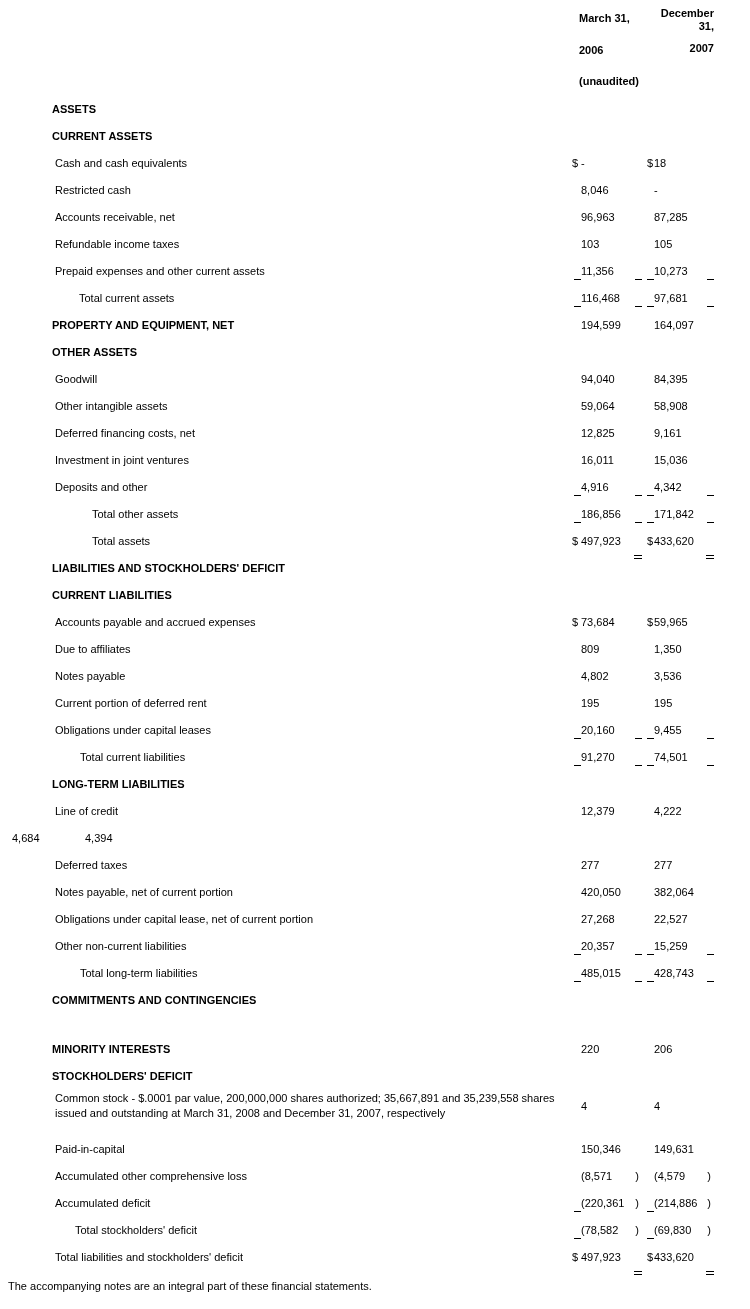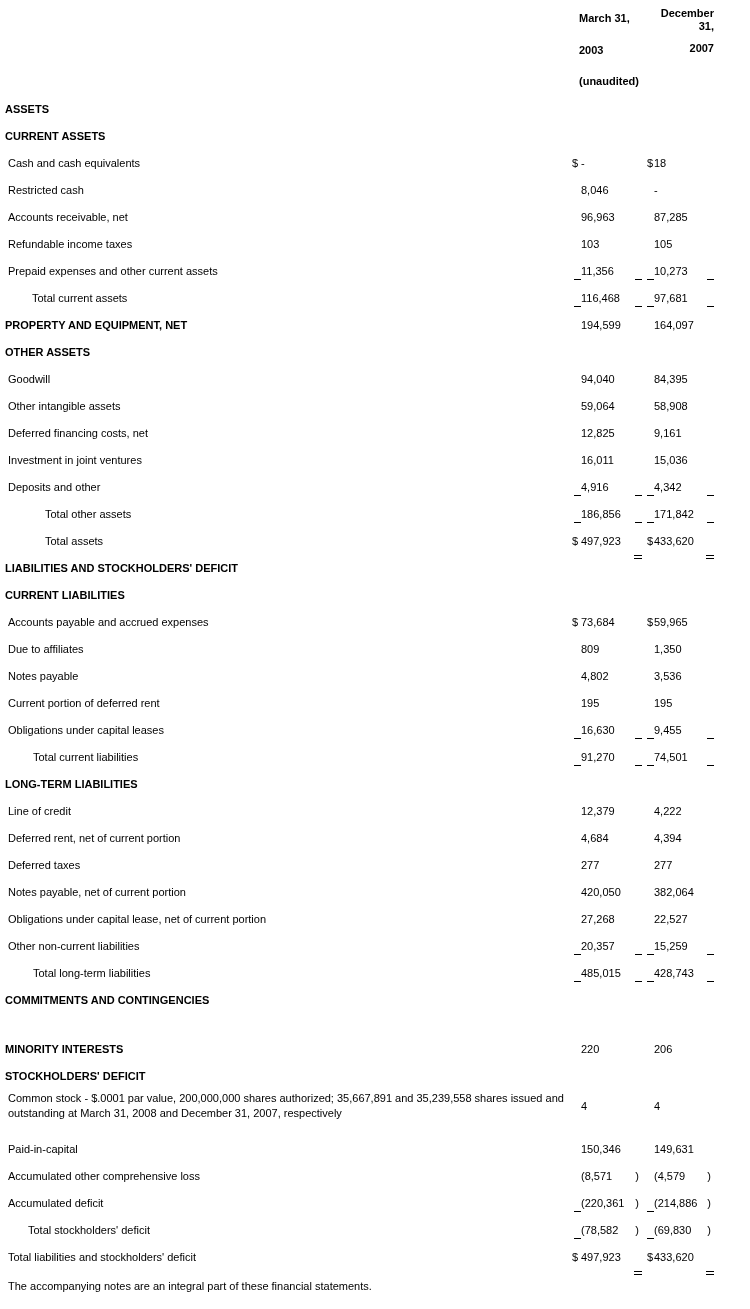--- a/index.html
+++ b/index.html
@@ -19,21 +19,21 @@
   .hcol{position:relative;box-sizing:border-box;font-weight:bold;line-height:13px;}
   .hcol1{width:76px;padding-left:10px;}
   .hcol2{width:69px;padding-left:5px;text-align:right;}
   .hcol1 .h-date{margin-top:12px;}
   .hcol1 .h-year{margin-top:19px;}
   .hcol1 .h-note{margin-top:18px;}
   .hcol2 .h-date{margin-top:7px;}
   .hcol2 .h-year{margin-top:9px;margin-left:20px;}
   
   .frow{display:flex;align-items:flex-end;height:27px;}
-  .frow .lbl{flex:1;padding-left:8px;line-height:13px;}
+  .frow .lbl{flex:1;padding-left:8px;line-height:13px;margin-left:47px;}
   .sec .lbl,.secv .lbl{font-weight:bold;padding-left:5px;}
   .two{height:46px;align-items:center;}
   .two .lbl{line-height:15px;padding-right:4px;}
   .c{position:relative;box-sizing:border-box;display:flex;line-height:13px;}
   .c1{width:76px;padding-left:3px;}
   .c2{width:69px;padding-left:2px;}
   .dollar{display:inline-block;width:9px;}
   .c2 .dollar{width:7px;}
   .paren{position:absolute;bottom:0;}
   .c1 .paren{right:6px;}
@@ -56,21 +56,21 @@
 </style>
 </head>
 <body>
 
 <div class="page">
 
   <div class="thead">
     <div class="hspacer"></div>
     <div class="hcol hcol1">
       <div class="h-date">March 31,</div>
-      <div class="h-year">2003</div>
+      <div class="h-year">2006</div>
       <div class="h-note">(unaudited)</div>
     </div>
     <div class="hcol hcol2">
       <div class="h-date">December 31,</div>
       <div class="h-year">2007</div>
     </div>
   </div>
 
   <div>
       <div class="frow sec">
@@ -336,21 +336,21 @@
         </div>
         <div class="c c2">
           <span class="dollar"></span>
           <span class="num">195</span>
         </div>
       </div>
       <div class="frow item">
         <span class="lbl">Obligations under capital leases</span>
         <div class="c c1">
           <span class="dollar"></span>
-          <span class="num">16,630</span>
+          <span class="num">20,160</span>
         </div>
         <div class="c c2">
           <span class="dollar"></span>
           <span class="num">9,455</span>
         </div>
       </div>
       <div class="rrow">
         <div class="lbl"></div>
         <div class="rc1">
           <span class="dash dL"></span>
@@ -391,21 +391,20 @@
         <div class="c c1">
           <span class="dollar"></span>
           <span class="num">12,379</span>
         </div>
         <div class="c c2">
           <span class="dollar"></span>
           <span class="num">4,222</span>
         </div>
       </div>
       <div class="frow item">
-        <span class="lbl">Deferred rent, net of current portion</span>
         <div class="c c1">
           <span class="dollar"></span>
           <span class="num">4,684</span>
         </div>
         <div class="c c2">
           <span class="dollar"></span>
           <span class="num">4,394</span>
         </div>
       </div>
       <div class="frow item">

